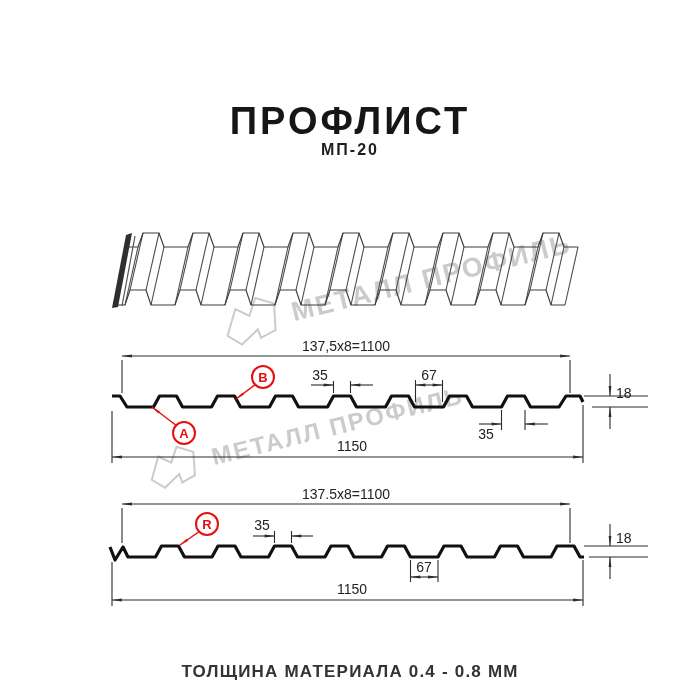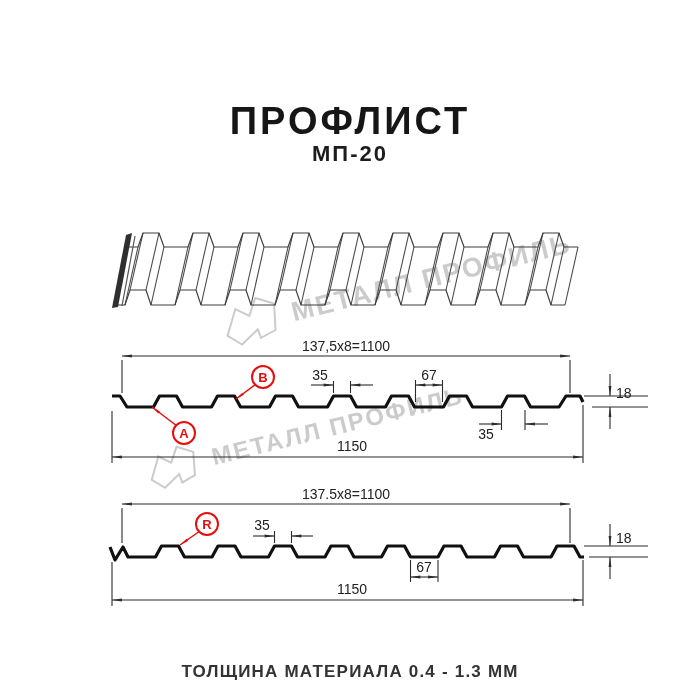--- a/index.html
+++ b/index.html
@@ -1,21 +1,21 @@
 <!DOCTYPE html>
 <html><head>
 <meta charset="utf-8">
 <style>
   html,body{margin:0;padding:0;background:#fff;}
   .page{position:relative;width:700px;height:700px;background:#fff;overflow:hidden;
         font-family:"Liberation Sans",sans-serif;margin-top:44px;}
   .title{position:absolute;left:0;right:0;top:56px;text-align:center;
          font-size:38px;font-weight:bold;letter-spacing:3px;color:#161616;}
   .subtitle{position:absolute;left:0;right:0;top:97px;text-align:center;
-            font-size:22px;font-weight:bold;letter-spacing:2px;color:#1d1d1d;}
+            font-size:16px;font-weight:bold;letter-spacing:2px;color:#1d1d1d;}
   .footer{position:absolute;left:0;right:0;top:618px;text-align:center;
           font-size:17px;font-weight:bold;letter-spacing:1.2px;color:#333;}
   svg{position:absolute;left:0;top:0;}
   .dimtxt{font-family:"Liberation Sans",sans-serif;font-size:14px;fill:#222;}
   .redtxt{font-family:"Liberation Sans",sans-serif;font-size:13px;font-weight:bold;}
   .wmtxt{font-family:"Liberation Sans",sans-serif;font-weight:bold;letter-spacing:2px;}
 </style>
 </head>
 <body>
 
@@ -175,14 +175,14 @@
       <text x="262" y="486" text-anchor="middle" class="dimtxt">35</text>
       <text x="424" y="528" text-anchor="middle" class="dimtxt">67</text>
       <text x="616" y="499" class="dimtxt">18</text>
       <text x="352" y="550" text-anchor="middle" class="dimtxt">1150</text>
 
       <circle cx="207" cy="480" r="11" fill="none" stroke="#e60e0e" stroke-width="2"></circle>
       <text x="207" y="485" text-anchor="middle" class="redtxt" fill="#e60e0e">R</text>
     </g>
   </svg>
 
-  <div class="footer">ТОЛЩИНА МАТЕРИАЛА 0.4 - 1.3 ММ</div>
+  <div class="footer">ТОЛЩИНА МАТЕРИАЛА 0.4 - 0.8 ММ</div>
 </div>
 
 </body></html>

